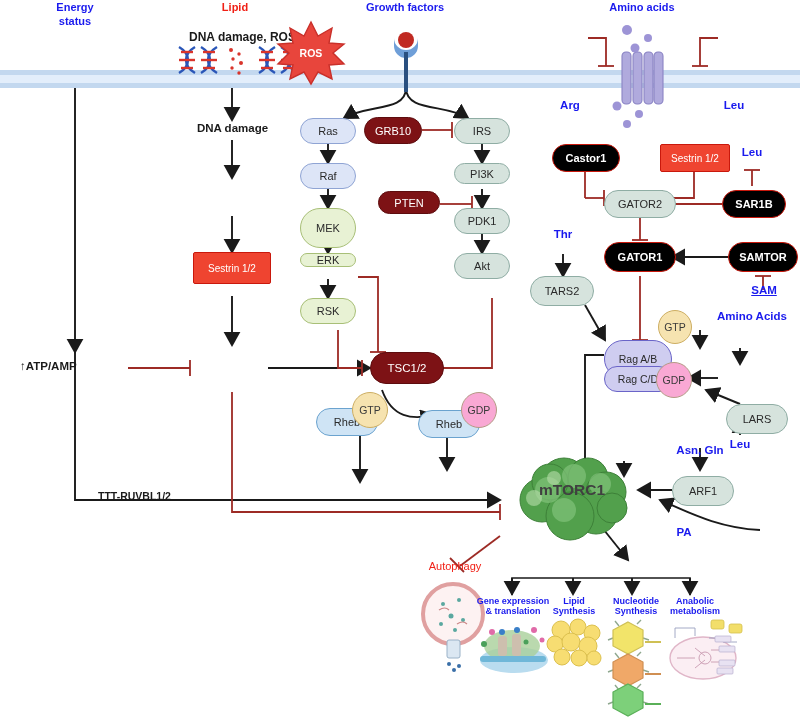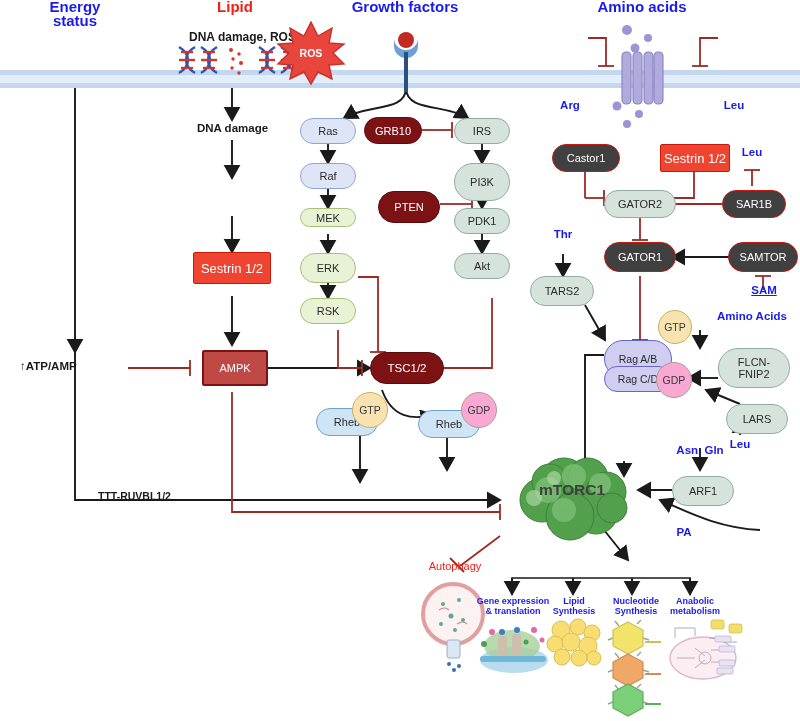--- a/index.html
+++ b/index.html
@@ -1,38 +1,38 @@
 <!DOCTYPE html>
 <html><head>
 <meta charset="utf-8">
 <style>
   html,body{margin:0;padding:0;background:#ffffff;}
   body{width:800px;height:721px;position:relative;overflow:hidden;
        font-family:"Liberation Sans",sans-serif;}
   #stage{position:absolute;left:0;top:0;width:800px;height:721px;}
   .abs{position:absolute;}
   
-  .hdr{font-weight:bold;font-size:15px;text-align:center;line-height:14px;}
+  .hdr{font-weight:bold;font-size:11px;text-align:center;line-height:14px;}
   .hdr.blue{color:#1a1aee;}
   .hdr.red{color:#f02016;}
   .plain{font-size:11.5px;color:#1a1a1a;font-weight:bold;text-align:center;}
   .bluelbl{font-size:11.5px;color:#1a1aee;font-weight:bold;text-align:center;}
   .redlbl{font-size:11.5px;color:#f02016;font-weight:normal;text-align:center;}
   .outlbl{font-size:9px;color:#1a1aee;font-weight:bold;text-align:center;line-height:10px;}
   
   .node{position:absolute;display:flex;align-items:center;justify-content:center;
         text-align:center;box-sizing:border-box;}
   .pill{border-radius:999px;}
   .rect{border-radius:2px;}
   .n-blue{background:#dde5f7;border:1.3px solid #8fa4d4;color:#2a2a2a;font-size:11px;}
   .n-green{background:#e8f2d4;border:1.3px solid #a8bf77;color:#2a2a2a;font-size:11px;}
   .n-gray{background:#d6e3dd;border:1.3px solid #8fada4;color:#2a2a2a;font-size:11px;}
   .n-darkred{background:#7d1215;border:1.3px solid #5d0c0e;color:#ffffff;font-size:11px;font-weight:normal;}
-  .n-red{background:#404040;border:1.3px solid #c9180c;color:#ffffff;font-size:11px;}
-  .n-redsoft{background:#ef4430;border:1.3px solid #c9180c;color:#ffffff;font-size:13px;}
+  .n-red{background:#000000;border:1.3px solid #c9180c;color:#ffffff;font-size:11px;font-weight:bold;}
+  .n-redsoft{background:#ef4430;border:1.3px solid #c9180c;color:#ffffff;font-size:10px;}
   .n-ampk{background:#bf4a45;border:2px solid #7d1215;color:#ffffff;font-size:11px;}
   .n-rag{background:#cfcdf0;border:1.6px solid #6a64c8;color:#2a2a2a;font-size:10.5px;}
   .n-rheb{background:#cfe4f5;border:1.4px solid #6ba3cf;color:#2a2a2a;font-size:11px;}
   .circ{border-radius:50%;display:flex;align-items:center;justify-content:center;
         position:absolute;font-size:10.5px;color:#3a3a3a;}
   .c-gtp{background:#f6e3b0;border:1.4px solid #cdae63;}
   .c-gdp{background:#f9a8d4;border:1.4px solid #b49b85;}
   svg{position:absolute;left:0;top:0;overflow:visible;}
 </style>
 </head>
@@ -234,34 +234,33 @@
       <circle cx="22" cy="8" r="5"></circle>
         <circle cx="43" cy="16" r="4"></circle>
         <circle cx="30" cy="26" r="4.5"></circle>
       <circle cx="12" cy="84" r="4.5"></circle>
         <circle cx="34" cy="92" r="4"></circle>
         <circle cx="22" cy="102" r="4"></circle>
     </g>
   </svg>
 
   <div class="node rect n-redsoft" style="left:193px;top:252px;width:78px;height:32px;">Sestrin 1/2</div>
-  <div class="node rect n-ampk" style="left:202px;top:350px;width:66px;height:36px;">AMPK</div>
   <div class="abs plain" style="left:20px;top:360px;width:108px;text-align:left;">↑ATP/AMP</div>
   <div class="abs plain" style="left:98px;top:490px;width:130px;text-align:left;font-size:10.5px;">TTT-RUVBL1/2</div>
 
   <div class="node pill n-blue" style="left:300px;top:118px;width:56px;height:26px;">Ras</div>
   <div class="node pill n-blue" style="left:300px;top:163px;width:56px;height:26px;">Raf</div>
-  <div class="node pill n-green" style="left:300px;top:208px;width:56px;height:19px;">MEK</div>
-  <div class="node pill n-green" style="left:300px;top:253px;width:56px;height:30px;">ERK</div>
+  <div class="node pill n-green" style="left:300px;top:208px;width:56px;height:40px;">MEK</div>
+  <div class="node pill n-green" style="left:300px;top:253px;width:56px;height:14px;">ERK</div>
   <div class="node pill n-green" style="left:300px;top:298px;width:56px;height:26px;">RSK</div>
 
   <div class="node pill n-darkred" style="left:364px;top:117px;width:58px;height:27px;text-align:right;">GRB10</div>
   <div class="node pill n-gray" style="left:454px;top:118px;width:56px;height:26px;">IRS</div>
-  <div class="node pill n-gray" style="left:454px;top:163px;width:56px;height:38px;">PI3K</div>
-  <div class="node pill n-darkred" style="left:378px;top:191px;width:62px;height:32px;">PTEN</div>
+  <div class="node pill n-gray" style="left:454px;top:163px;width:56px;height:21px;">PI3K</div>
+  <div class="node pill n-darkred" style="left:378px;top:191px;width:62px;height:23px;">PTEN</div>
   <div class="node pill n-gray" style="left:454px;top:208px;width:56px;height:26px;">PDK1</div>
   <div class="node pill n-gray" style="left:454px;top:253px;width:56px;height:26px;">Akt</div>
 
   <div class="node pill n-darkred" style="left:370px;top:352px;width:74px;height:32px;font-size:11.5px;">TSC1/2</div>
 
   <div class="node pill n-rheb" style="left:316px;top:408px;width:62px;height:28px;">Rheb</div>
   <div class="circ c-gtp" style="left:352px;top:392px;width:34px;height:34px;">GTP</div>
   <div class="node pill n-rheb" style="left:418px;top:410px;width:62px;height:28px;">Rheb</div>
   <div class="circ c-gdp" style="left:461px;top:392px;width:34px;height:34px;">GDP</div>
 
@@ -281,22 +280,20 @@
   <div class="node pill n-gray" style="left:604px;top:190px;width:72px;height:28px;">GATOR2</div>
   <div class="node pill n-red" style="left:604px;top:242px;width:72px;height:30px;text-align:center;">GATOR1</div>
   <div class="node pill n-red" style="left:728px;top:242px;width:70px;height:30px;">SAMTOR</div>
   <div class="node pill n-gray" style="left:530px;top:276px;width:64px;height:30px;">TARS2</div>
 
   <div class="node pill n-rag" style="left:604px;top:340px;width:68px;height:38px;">Rag A/B</div>
   <div class="node pill n-rag" style="left:604px;top:366px;width:68px;height:26px;">Rag C/D</div>
   <div class="circ c-gtp" style="left:658px;top:310px;width:32px;height:32px;">GTP</div>
   <div class="circ c-gdp" style="left:656px;top:362px;width:34px;height:34px;">GDP</div>
 
-  <div class="node pill n-gray" style="left:718px;top:348px;width:72px;height:40px;white-space:pre-line;line-height:12px;">FLCN-
-FNIP2</div>
   <div class="node pill n-gray" style="left:726px;top:404px;width:62px;height:30px;">LARS</div>
   <div class="node pill n-gray" style="left:672px;top:476px;width:62px;height:30px;">ARF1</div>
 
   <svg width="128" height="96" class="abs" style="left:508px;top:448px;">
     <g fill="#52a04c" stroke="#3d8038" stroke-width="1">
       <circle cx="34" cy="52" r="22"></circle>
         <circle cx="56" cy="34" r="24"></circle>
       <circle cx="80" cy="30" r="20"></circle>
         <circle cx="98" cy="44" r="20"></circle>
       <circle cx="88" cy="64" r="22"></circle>

